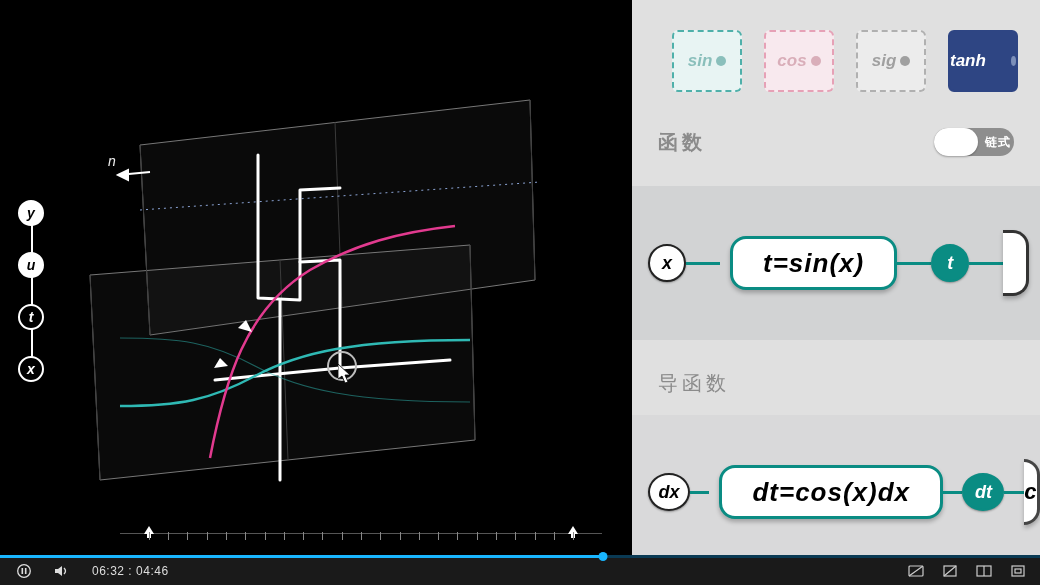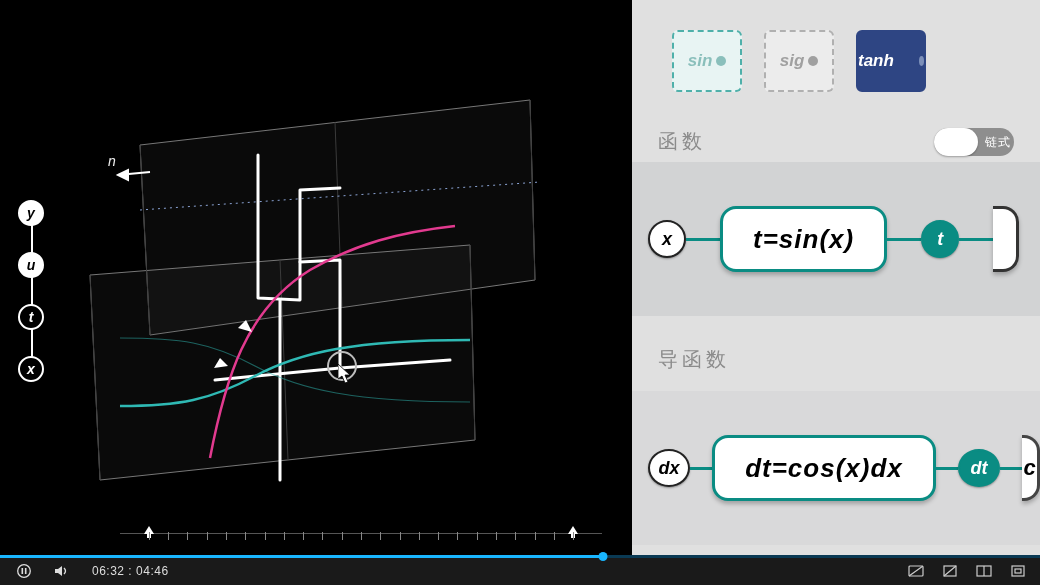--- a/index.html
+++ b/index.html
@@ -32,32 +32,32 @@
 
   
   .fn-picker { display: flex; gap: 22px; padding: 30px 5px 0 40px; }
   .fn-btn { width: 70px; height: 62px; border: 2px dashed transparent; border-radius: 6px; display: flex; align-items: center; justify-content: center; gap: 4px; font-style: italic; font-weight: 600; font-size: 17px; cursor: pointer; position: relative; }
   .fn-btn .dot { width: 10px; height: 10px; border-radius: 50%; display: inline-block; }
   .fn-sin  { border-color: #4fb0aa; background: #e8f4f3; color: #8abfbb; } .fn-sin .dot { background:#8abfbb; }
   .fn-cos  { border-color: #e6a1b6; background: #f8e9ee; color: #d9aeb9; } .fn-cos .dot { background:#d9aeb9; }
   .fn-sig  { border-color: #b0b0b0; background: #ececec; color: #a0a0a0; } .fn-sig .dot { background:#a0a0a0; }
   .fn-tanh { border-style: solid; border-color: #2e4583; background: #2e4583; color: #fff; gap: 25px; } .fn-tanh .dot { background:#7c8fb9; }
 
-  .section-title-row { display: flex; align-items: flex-start; justify-content: space-between; padding: 36px 26px 6px 26px; }
+  .section-title-row { display: flex; align-items: flex-end; justify-content: space-between; padding: 36px 26px 30px 26px; font-weight: bold; }
   .section-title { color: #8b8b8b; font-size: 20px; letter-spacing: 4px; }
   .toggle { width: 80px; height: 28px; background: #8e8e8e; border-radius: 14px; position: relative; cursor: pointer; display: flex; align-items: center; }
   .toggle .knob { width: 44px; height: 28px; background: #fff; border-radius: 14px; position: absolute; left: 0; box-shadow: 0 1px 2px rgba(0,0,0,.3); }
   .toggle .lbl { position: absolute; right: 3px; font-size: 12px; color: #fff; letter-spacing: 1px; }
 
   .chain-band { background: #d2d3d4; padding: 44px 0 44px 16px; display: flex; align-items: center; gap: 14px; position: relative; }
   .chain-band.deriv { background: #d9d9da; }
 
   .var-circle { width: 38px; height: 38px; min-width:38px; background: #fff; border: 2px solid #222; border-radius: 50%; display: flex; align-items: center; justify-content: center; font-weight: 700; font-style: italic; font-size: 18px; box-shadow: 0 1px 2px rgba(0,0,0,.35); }
   .var-circle.teal { background:#0a8c83; color:#fff; border-color:#0a8c83; }
-  .expr-box { flex: 0 0 auto; height: 66px; background: #fff; border: 3px solid #0a8c83; border-radius: 16px; padding: 0 30px; display: flex; align-items: center; justify-content: center; font-size: 26px; font-style: italic; font-weight: 700; letter-spacing: 1px; box-shadow: 0 3px 4px rgba(0,0,0,.25); white-space: nowrap; }
+  .expr-box { flex: 0 0 auto; height: 54px; background: #fff; border: 3px solid #0a8c83; border-radius: 16px; padding: 0 30px; display: flex; align-items: center; justify-content: center; font-size: 26px; font-style: italic; font-weight: 700; letter-spacing: 1px; box-shadow: 0 3px 4px rgba(0,0,0,.25); white-space: nowrap; margin-left: 10px; }
   .link { width: 34px; height: 3px; background: #0a8c83; margin-left: -14px; margin-right: -14px; }
   .peek { width: 26px; height: 66px; background:#fff; border:3px solid #444; border-left:none; border-top-right-radius:16px; border-bottom-right-radius:16px; box-shadow: 0 3px 4px rgba(0,0,0,.25); display:flex; align-items:center; justify-content:center; font-size:22px; font-style:italic; font-weight:700; }
 
   .section-title-2 { color:#8b8b8b; font-size:20px; letter-spacing:4px; padding: 30px 0 18px 26px; }
 
   
   .player { height: 30px; background: #1a1a1a; display: flex; align-items: center; color: #ddd; font-size: 12px; position: relative; }
   .player .progress { position: absolute; top: 0; left: 0; right: 0; height: 3px; background: #0a3a54; }
   .player .progress .fill { height: 100%; background: #19b6ff; width: 58%; }
   .player .progress .dot { position: absolute; top: -3px; width: 9px; height: 9px; border-radius: 50%; background: #19b6ff; transform: translateX(-50%); }
@@ -172,20 +172,24 @@
         <div class="tick" style="left: 94%;"></div>
       </div>
   </div>
 
   <div class="panel">
     <div class="fn-picker">
       <div class="fn-btn fn-sin">
           <span>sin</span>
           <span class="dot"></span>
         </div>
+      <div class="fn-btn fn-cos">
+          <span>cos</span>
+          <span class="dot"></span>
+        </div>
       <div class="fn-btn fn-sig">
           <span>sig</span>
           <span class="dot"></span>
         </div>
       <div class="fn-btn fn-tanh">
           <span>tanh</span>
           <span class="dot"></span>
         </div>
     </div>
 

